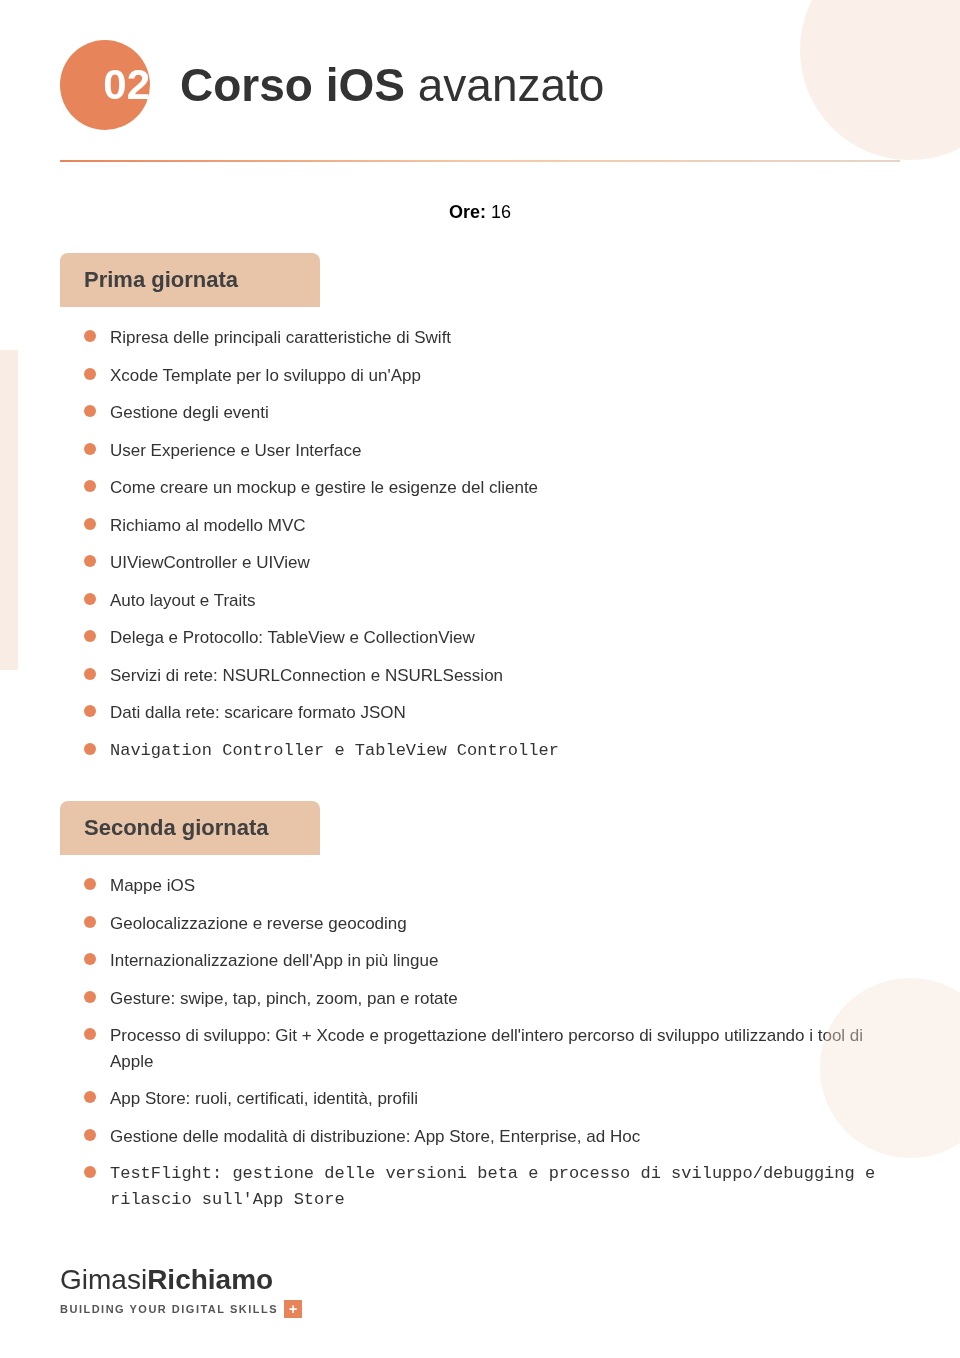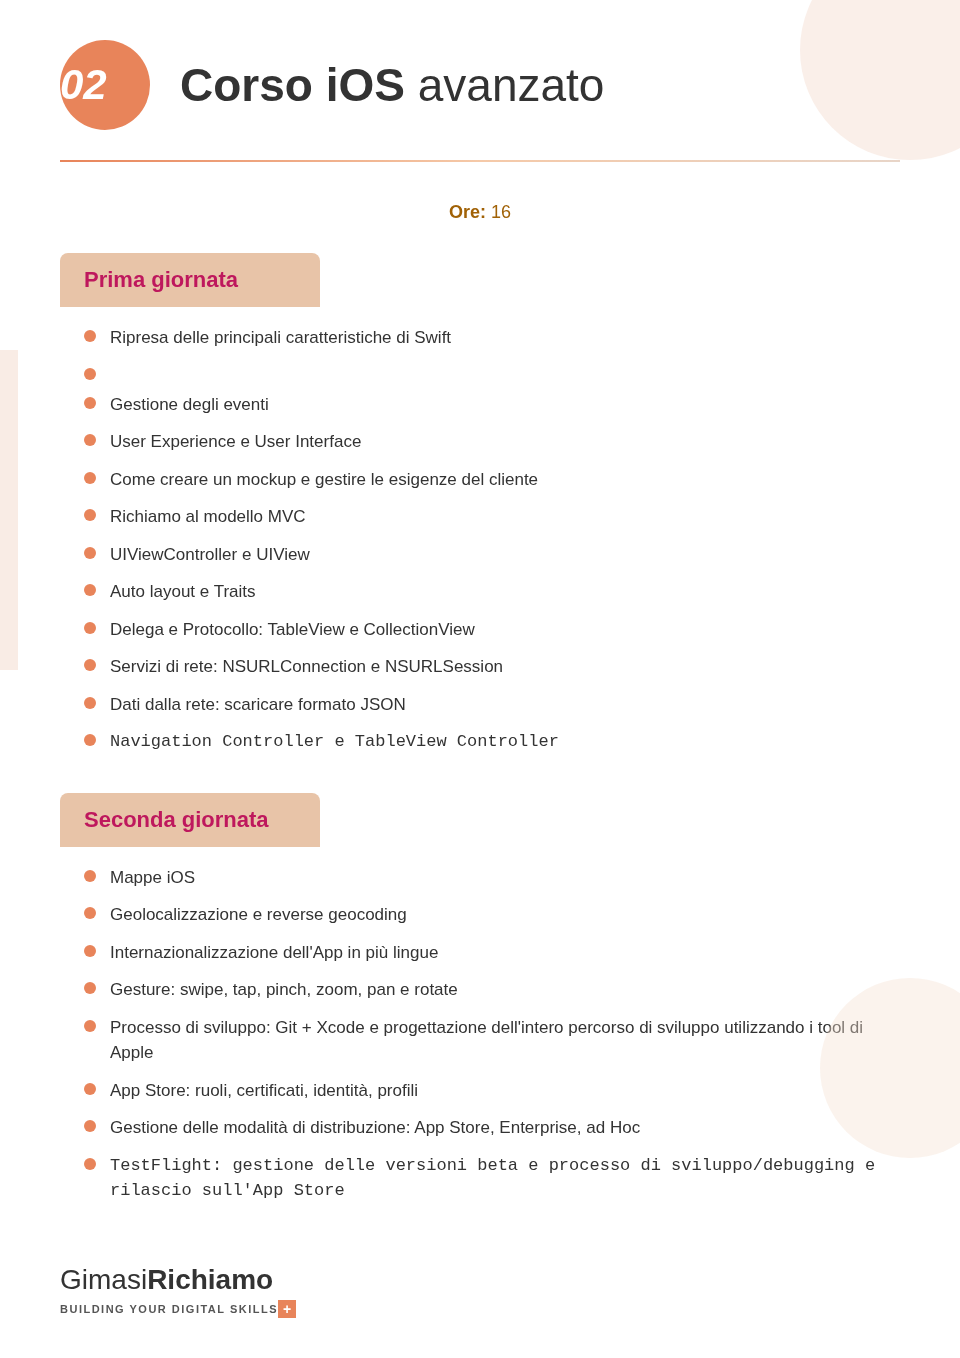--- a/index.html
+++ b/index.html
@@ -68,24 +68,23 @@
       position: relative;
     }
 
     .header-number-circle {
       width: 90px;
       height: 90px;
       background-color: #e8845a;
       border-radius: 50%;
       display: flex;
       align-items: center;
-      justify-content: flex-start;
+      justify-content: flex-end;
       flex-shrink: 0;
       margin-right: 30px;
-      font-style: italic;
     }
 
     .header-number {
       font-size: 42px;
       font-weight: 900;
       color: #ffffff;
       line-height: 1;
     }
 
     .header-title {
@@ -104,21 +103,21 @@
       height: 2px;
       background: linear-gradient(to right, #e8845a, #f5c9a8, #e8d5c8);
       margin: 0 60px 30px 60px;
     }
 
     
     .ore-section {
       text-align: center;
       padding: 10px 0 30px 0;
       font-size: 18px;
-      color: #a16207;
+      color: #000000;
     }
 
     .ore-section strong {
       font-weight: 700;
     }
 
     
     .section-card {
       margin: 0 60px 20px 60px;
       border-radius: 8px;
@@ -129,21 +128,21 @@
       background-color: #e8c4a8;
       border-radius: 8px 8px 0 0;
       padding: 14px 24px;
       display: inline-block;
       min-width: 260px;
     }
 
     .section-title {
       font-size: 22px;
       font-weight: 800;
-      color: #be185d;
+      color: #404040;
     }
 
     
     .section-list {
       padding: 18px 24px 18px 24px;
       list-style: none;
     }
 
     .section-list li {
       display: flex;
@@ -194,21 +193,21 @@
 
     .footer-logo-academy {
       font-size: 28px;
       font-weight: 900;
       color: #333;
     }
 
     .footer-tagline {
       display: flex;
       align-items: center;
-      gap: 0;
+      gap: 6px;
     }
 
     .footer-tagline-text {
       font-size: 11px;
       font-weight: 700;
       color: #555;
       letter-spacing: 1.5px;
       text-transform: uppercase;
     }
 
@@ -258,20 +257,21 @@
     <div class="section-header">
       <span class="section-title">Prima giornata</span>
     </div>
     <ul class="section-list">
       <li>
         <span class="bullet"></span>
         <span>Ripresa delle principali caratteristiche di Swift</span>
       </li>
       <li>
         <span class="bullet"></span>
+        <span>Xcode Template per lo sviluppo di un'App</span>
       </li>
       <li>
         <span class="bullet"></span>
         <span>Gestione degli eventi</span>
       </li>
       <li>
         <span class="bullet"></span>
         <span>User Experience e User Interface</span>
       </li>
       <li>

